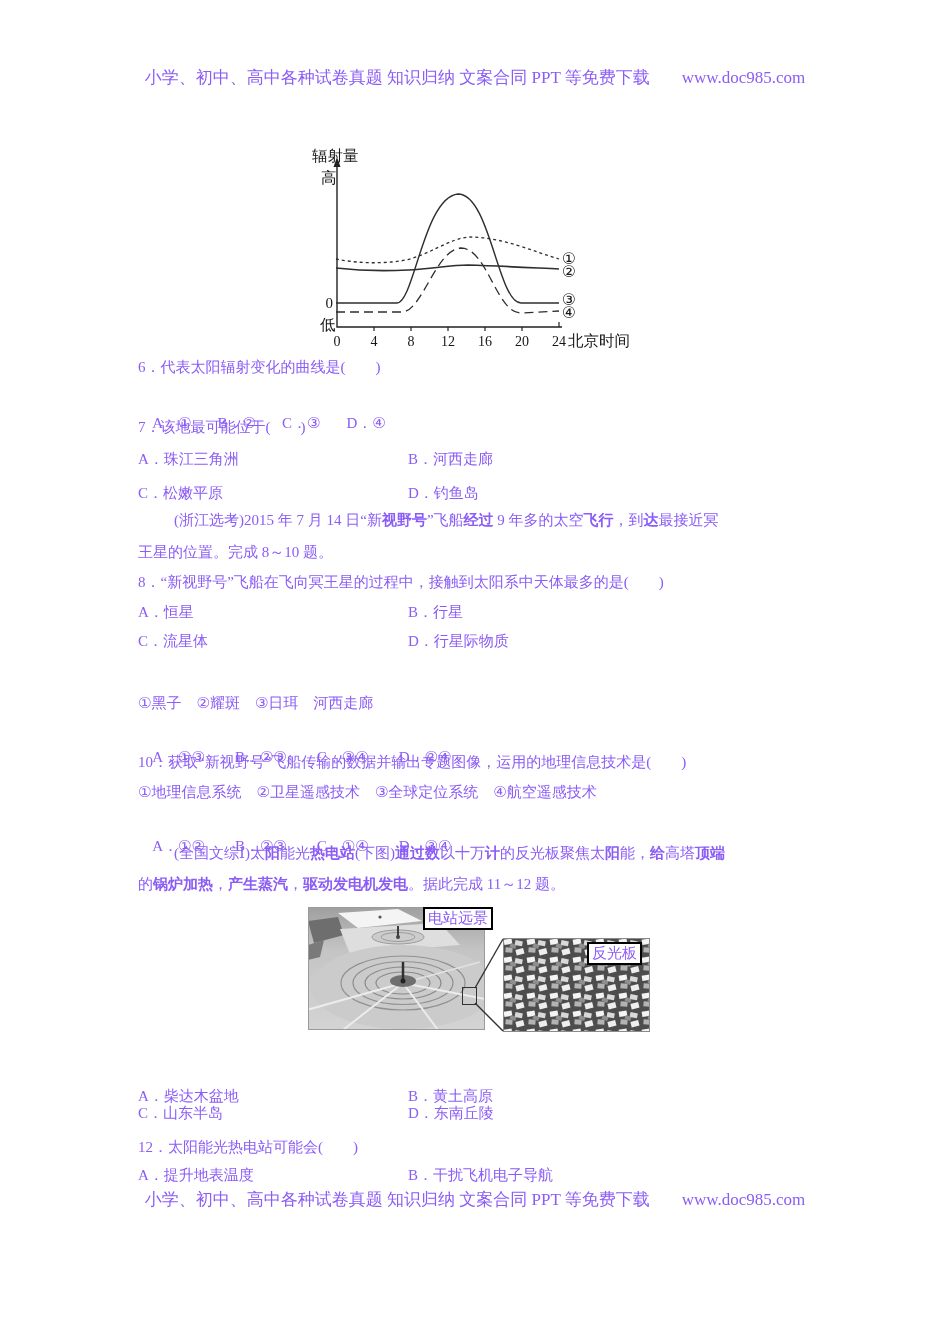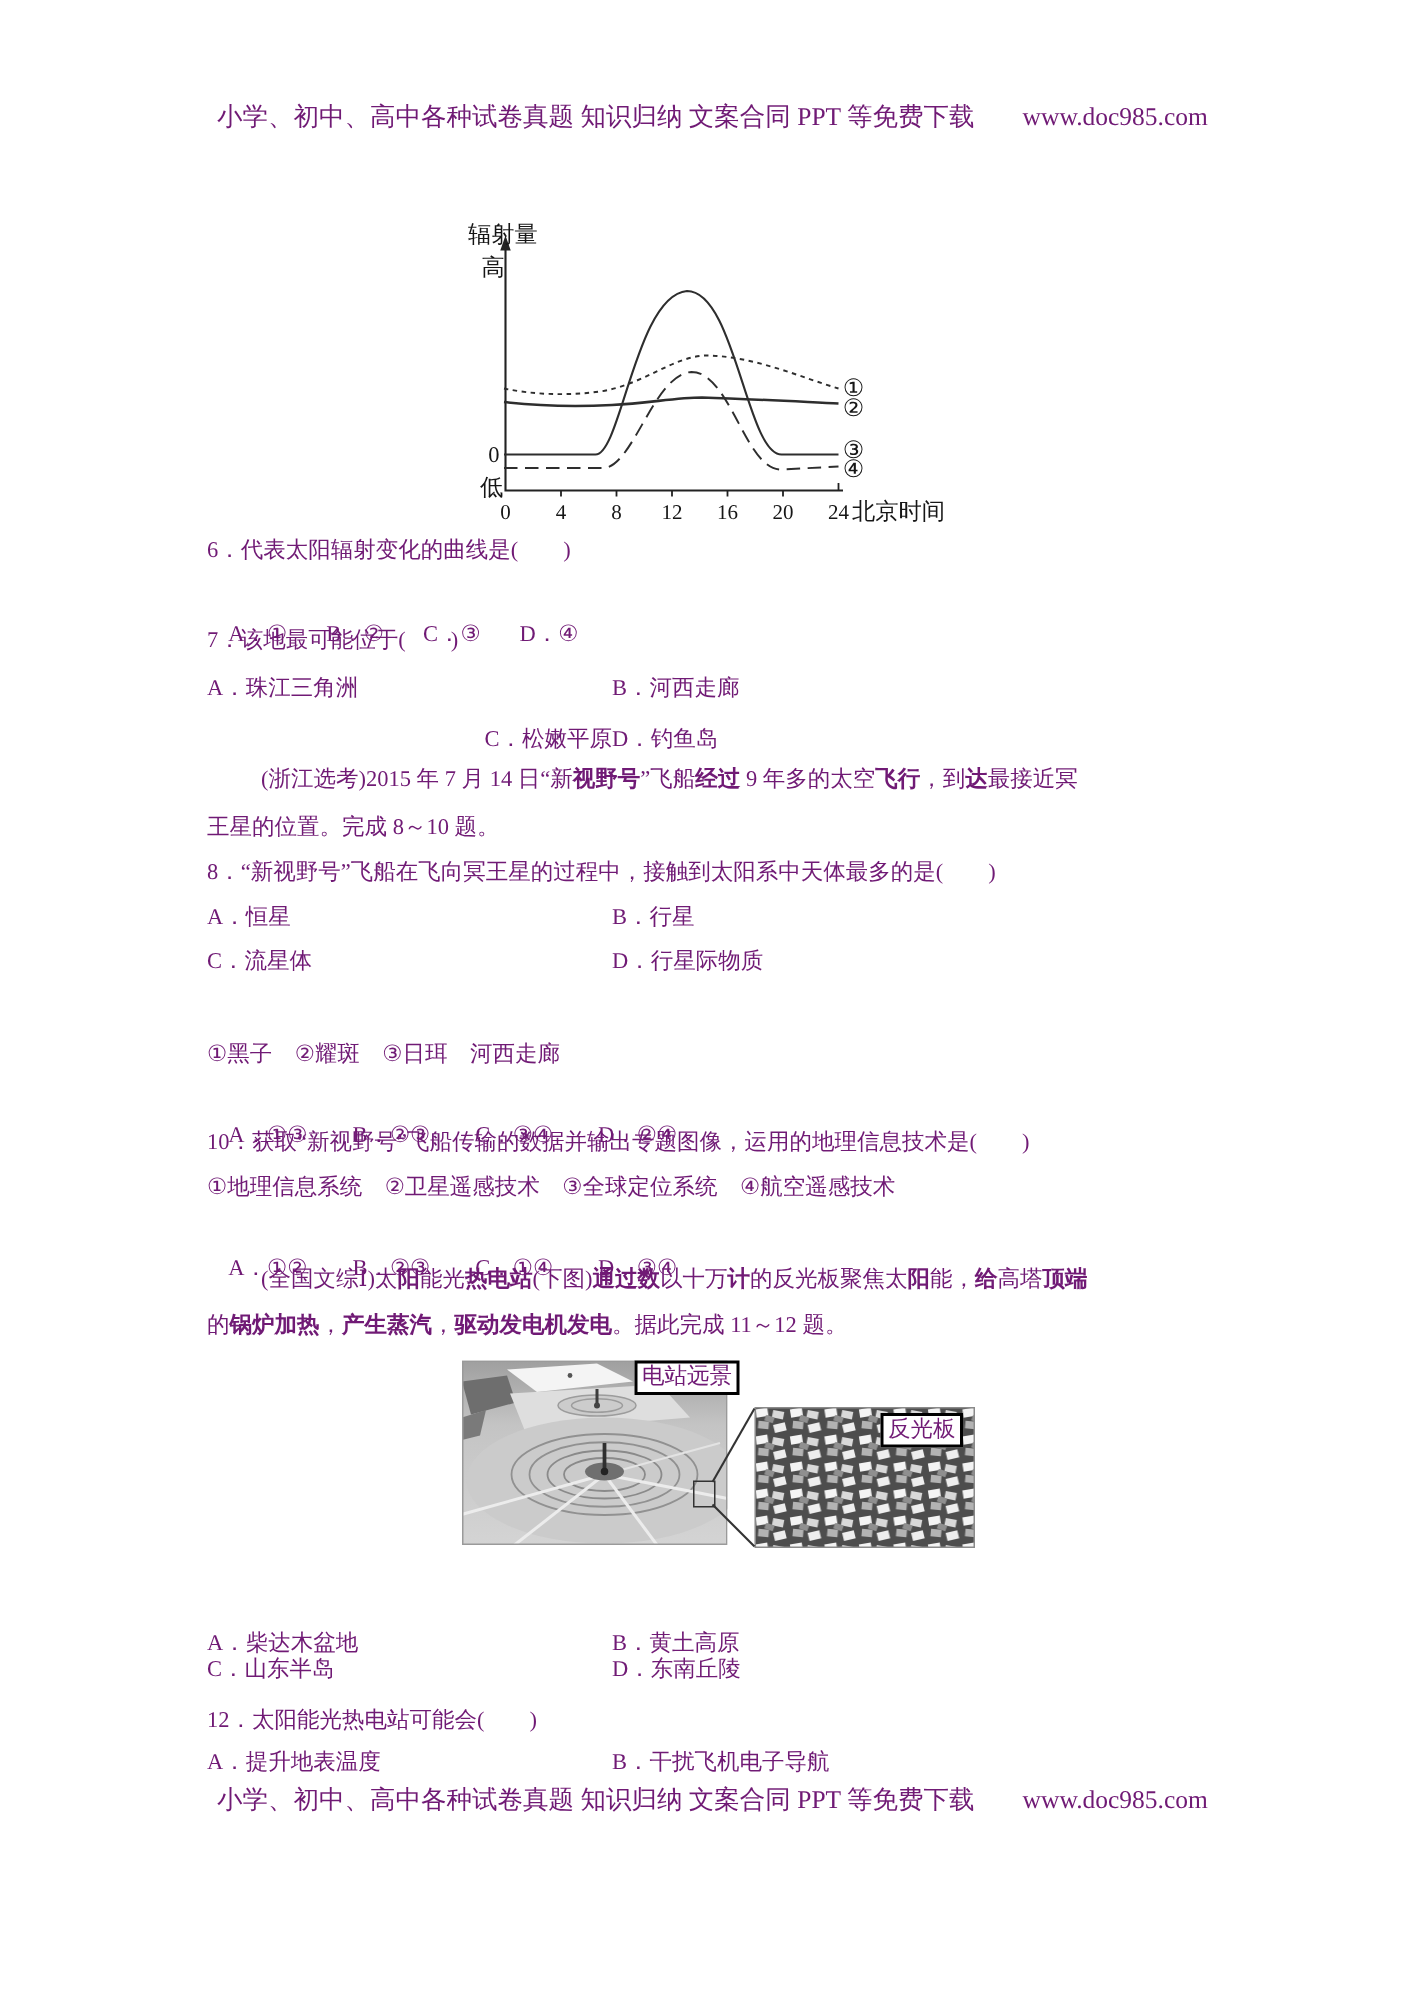--- a/index.html
+++ b/index.html
@@ -1,19 +1,19 @@
 <!DOCTYPE html>
 <html><head>
 <meta charset="utf-8">
 <style>
   html,body{margin:0;padding:0;background:#ffffff;}
   .page{
     position:relative;width:950px;height:1344px;background:#ffffff;
     font-family:"Liberation Serif","DejaVu Serif","DejaVu Sans",serif;
-    color:#701a75;overflow:hidden;
+    color:#8b5cf6;overflow:hidden;
   }
   .ln{position:absolute;left:138px;font-size:15px;line-height:26px;white-space:pre;}
   .ind{left:174px;}
   .opt2{display:flex;}
   .opt2 .c1{display:inline-block;width:270px;}
   .optin span{margin-right:26px;}
   .optin4 span{margin-right:30px;}
   .b{font-weight:bold;}
   .hdr{position:absolute;left:0;width:100%;display:flex;justify-content:center;gap:32px;
        font-size:17px;line-height:24px;}
@@ -74,21 +74,21 @@
   <div class="ln" style="top:354px;">6．代表太阳辐射变化的曲线是(　　)</div>
   <div class="ln optin" style="top:384px;">
     <span>A．①</span><span>B．②</span><span>C．③</span><span>D．④</span>
   </div>
 
   <div class="ln" style="top:414px;">7．该地最可能位于(　　)</div>
   <div class="ln opt2" style="top:446px;justify-content:flex-end;">
     <span class="c1">A．珠江三角洲</span>
     <span>B．河西走廊</span>
   </div>
-  <div class="ln opt2" style="top:480px;text-align:right;">
+  <div class="ln opt2" style="top:480px;">
     <span class="c1">C．松嫩平原</span>
     <span>D．钓鱼岛</span>
   </div>
 
   <div class="ln ind" style="top:507px;"><span>(浙江选考)2015 年 7 月 14 日“新</span><span class="b">视野号</span><span>”飞船</span><span class="b">经过</span><span> 9 年多的太空</span><span class="b">飞行</span><span>，到</span><span class="b">达</span><span>最接近冥</span></div>
   <div class="ln" style="top:539px;">王星的位置。完成 8～10 题。</div>
 
   <div class="ln" style="top:569px;">8．“新视野号”飞船在飞向冥王星的过程中，接触到太阳系中天体最多的是(　　)</div>
   <div class="ln opt2" style="top:599px;">
     <span class="c1">A．恒星</span>

